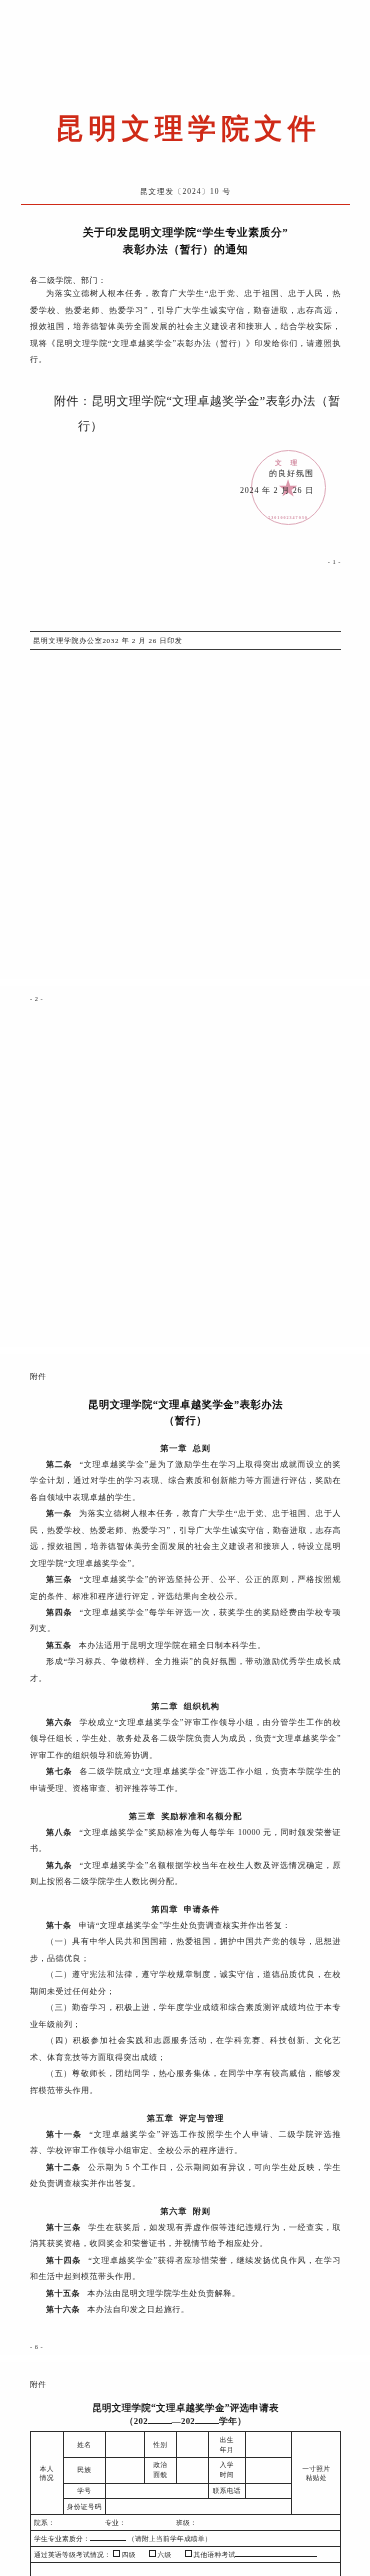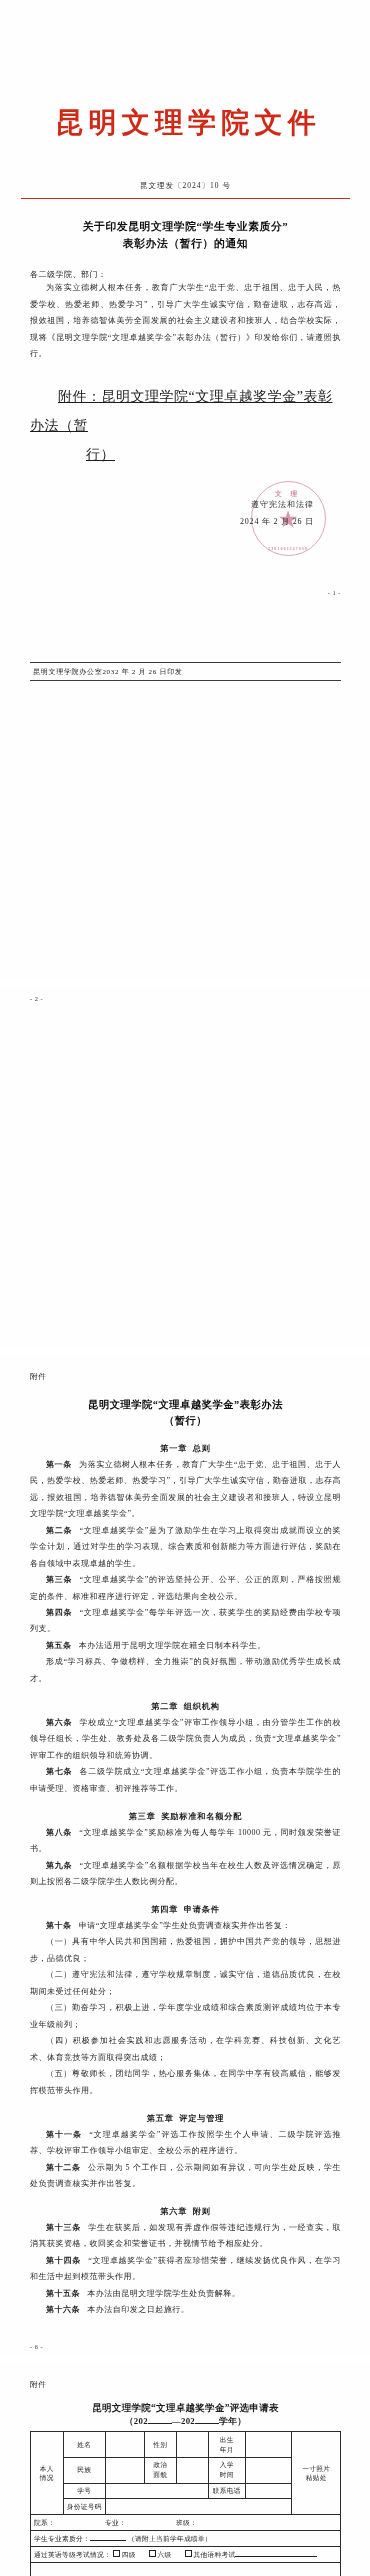--- a/index.html
+++ b/index.html
@@ -9,21 +9,21 @@
     color:#1d1d1d;
     -webkit-font-smoothing:antialiased;
   }
   .page{
     position:relative;
     width:371px;
     box-sizing:border-box;
     background:#fefefe;
     overflow:hidden;
   }
-  .page.p1{height:979px;padding:0 30px;}
+  .page.p1{height:979px;padding:6px 30px;}
   .page.p2{height:361px;padding:0 30px;}
   .page.std{min-height:546px;padding:17.5px 30px 5.2px 30px;}
   .pgsep{height:7.2px;background:#ffffff;}
 
   
   .redhead{
     text-align:center;
     color:#cf2a17;
     font-family:"Liberation Serif","DejaVu Serif",serif;
     font-weight:700;
@@ -64,26 +64,25 @@
   p.bodytext{
     font-size:8px;
     line-height:2.06;
     letter-spacing:0.6px;
     text-indent:2em;
     text-align:justify;
     margin:0;
     color:#262626;
   }
   .attachline{
-    font-size:14px;
+    font-size:12px;
     letter-spacing:0.5px;
     line-height:2.06;
     margin-top:20.6px;
     text-indent:2em;
-    text-decoration:underline;
   }
   .attachline .cont{display:block;text-indent:4em;}
 
   .signblock{
     margin-top:29px;
     position:relative;
     text-align:right;
     padding-right:27px;
   }
   .signblock .org{font-size:8px;letter-spacing:1px;position:relative;z-index:2;}
@@ -192,21 +191,21 @@
     <span>附件：昆明文理学院“文理卓越奖学金”表彰办法（暂</span>
     <span class="cont">行）</span>
   </div>
 
   <div class="signblock">
     <div class="seal">
       <div class="arc-top">文 理</div>
       <div class="star">★</div>
       <div class="arc-bot">5301002347030</div>
     </div>
-    <div class="org">遵守宪法和法律</div>
+    <div class="org">的良好氛围</div>
     <div class="date">2024 年 2 月 26 日</div>
   </div>
 
   <div class="pgnum right" style="margin-top:62px">- 1 -</div>
 
   <div class="footrule"></div>
   <div class="footline">
     <span>昆明文理学院办公室</span>
     <span>2032 年 2 月 26 日印发</span>
   </div>
@@ -223,24 +222,24 @@
 <div class="page std">
   <div class="attach-label">附件</div>
 
   <div class="reg-title">
     <div>昆明文理学院“文理卓越奖学金”表彰办法</div>
     <div>（暂行）</div>
   </div>
 
   <div class="chapter">第一章 总则</div>
   <p class="article">
+    <b>第二条</b><span class="gap"></span><span>“文理卓越奖学金”是为了激励学生在学习上取得突出成就而设立的奖学金计划，通过对学生的学习表现、综合素质和创新能力等方面进行评估，奖励在各自领域中表现卓越的学生。</span>
+  </p>
+  <p class="article">
     <b>第一条</b><span class="gap"></span><span>为落实立德树人根本任务，教育广大学生“忠于党、忠于祖国、忠于人民，热爱学校、热爱老师、热爱学习”，引导广大学生诚实守信，勤奋进取，志存高远，报效祖国，培养德智体美劳全面发展的社会主义建设者和接班人，特设立昆明文理学院“文理卓越奖学金”。</span>
-  </p>
-  <p class="article">
-    <b>第二条</b><span class="gap"></span><span>“文理卓越奖学金”是为了激励学生在学习上取得突出成就而设立的奖学金计划，通过对学生的学习表现、综合素质和创新能力等方面进行评估，奖励在各自领域中表现卓越的学生。</span>
   </p>
   <p class="article">
     <b>第三条</b><span class="gap"></span><span>“文理卓越奖学金”的评选坚持公开、公平、公正的原则，严格按照规定的条件、标准和程序进行评定，评选结果向全校公示。</span>
   </p>
   <p class="article">
     <b>第四条</b><span class="gap"></span><span>“文理卓越奖学金”每学年评选一次，获奖学生的奖励经费由学校专项列支。</span>
   </p>
   <p class="article">
     <b>第五条</b><span class="gap"></span><span>本办法适用于昆明文理学院在籍全日制本科学生。</span>
   </p>

